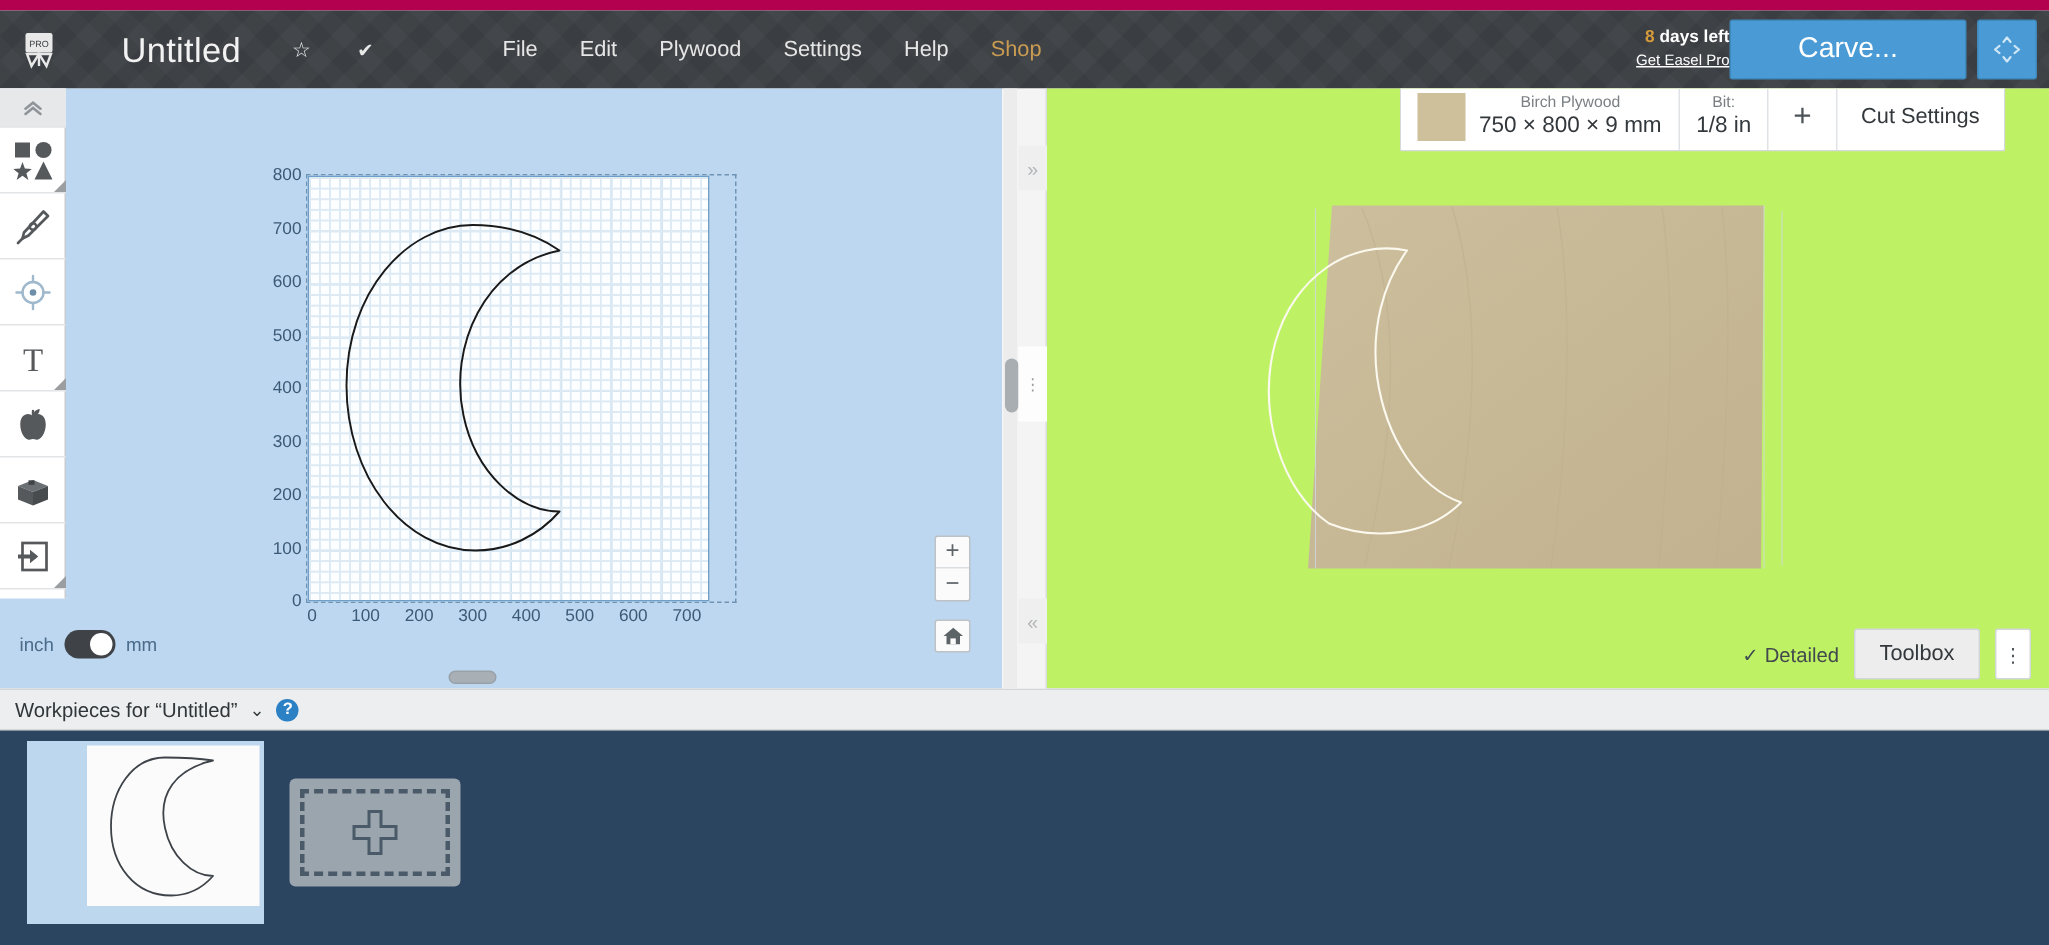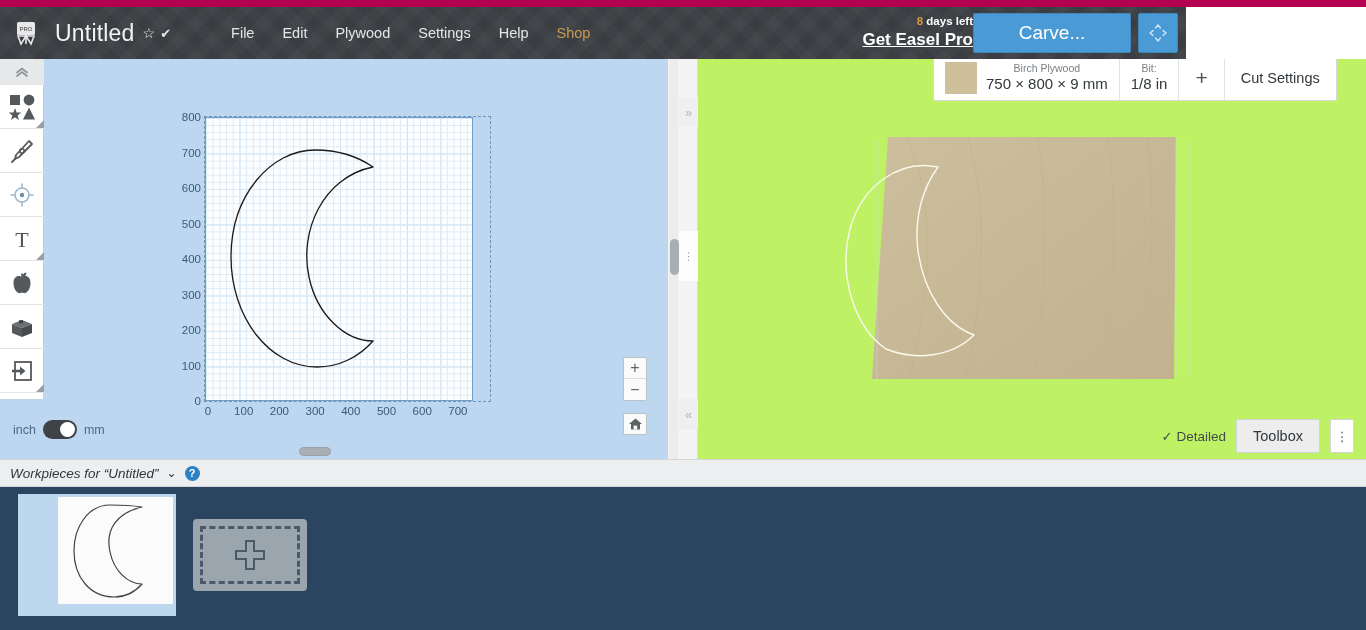--- a/index.html
+++ b/index.html
@@ -11,27 +11,27 @@
   #app { position: relative; width: 1366px; height: 630px; }
 
   
   .brandstrip {
     position: absolute; left: 0; top: 0; width: 1366px; height: 7px;
     background: #b4014f;
   }
 
   
   .header {
-    position: absolute; left: 0; top: 7px; width: 1186px; height: 52px;
+    position: absolute; left: 0; top: 7px; width: 1366px; height: 52px;
     background: #3a3e42;
     background-image:
       linear-gradient(135deg, rgba(255,255,255,.022) 25%, transparent 25%, transparent 50%, rgba(255,255,255,.022) 50%, rgba(255,255,255,.022) 75%, transparent 75%),
       linear-gradient(45deg, rgba(255,255,255,.018) 25%, transparent 25%, transparent 50%, rgba(255,255,255,.018) 50%, rgba(255,255,255,.018) 75%, transparent 75%);
     background-size: 34px 34px, 34px 34px;
-    display: flex; align-items: center;
+    display: flex; align-items: center; gap: 26px;
   }
   .logo {
     width: 30px; height: 30px; margin-left: 11px; margin-right: 14px;
     display: flex; align-items: center; justify-content: center;
   }
   .doc-title {
     color: #f2f2f2; font-size: 23px; letter-spacing: .2px; white-space: nowrap;
   }
   .title-icon { color: #e9e9e9; font-size: 14px; margin-left: 8px; }
   .title-icon.chk { font-size: 13px; margin-left: 5px; }
@@ -42,21 +42,21 @@
   }
   .menu-item.shop { color: #c99b52; }
   .header-right {
     margin-left: auto; display: flex; align-items: center; height: 100%;
     padding-right: 8px;
   }
   .trial { text-align: right; margin-right: 0; line-height: 1.35; }
   .trial-days { font-size: 11.5px; color: #ffffff; font-weight: bold; white-space: nowrap; }
   .trial-days .n { color: #d79a3a; }
   .trial-link {
-    font-size: 17px; color: #ffffff; font-weight: bold;
+    font-size: 10px; color: #ffffff; font-weight: normal;
     text-decoration: underline; display: block; white-space: nowrap;
   }
   .carve-btn {
     width: 158px; height: 40px; background: #4a9bd5;
     border: 1px solid #3f88bc; border-radius: 2px;
     color: #ffffff; font-size: 19px;
     display: flex; align-items: center; justify-content: center;
     cursor: pointer;
   }
   .move-btn {
@@ -212,21 +212,21 @@
     width: 24px; height: 34px; display: flex; align-items: center; justify-content: center;
     color: #50575b; font-size: 13px; letter-spacing: 0; cursor: pointer;
   }
 
   
   .wp-header {
     position: absolute; left: 0; top: 459px; width: 1366px; height: 28px;
     background: #eceeef; border-top: 1px solid #d3d6d8; border-bottom: 1px solid #d3d6d8;
     display: flex; align-items: center; padding-left: 10px; gap: 8px;
   }
-  .wp-title { font-size: 13.5px; color: #30363a; font-style: italic; }
+  .wp-title { font-size: 13.5px; color: #30363a; }
   .wp-chev { font-size: 12px; color: #30363a; cursor: pointer; }
   .help-icon {
     width: 15px; height: 15px; border-radius: 50%; background: #2b81c4;
     color: #ffffff; font-size: 11px; font-weight: bold;
     display: flex; align-items: center; justify-content: center; cursor: pointer;
   }
   .wp-strip {
     position: absolute; left: 0; top: 487px; width: 1366px; height: 143px;
     background: #2b4560;
   }

